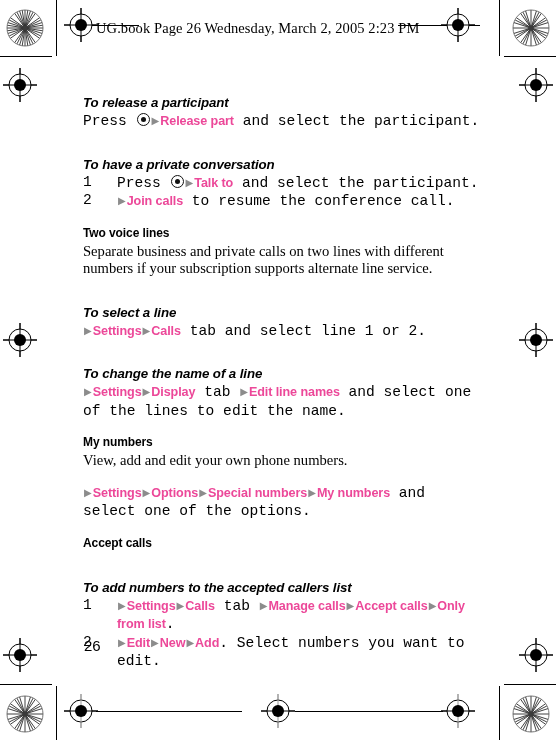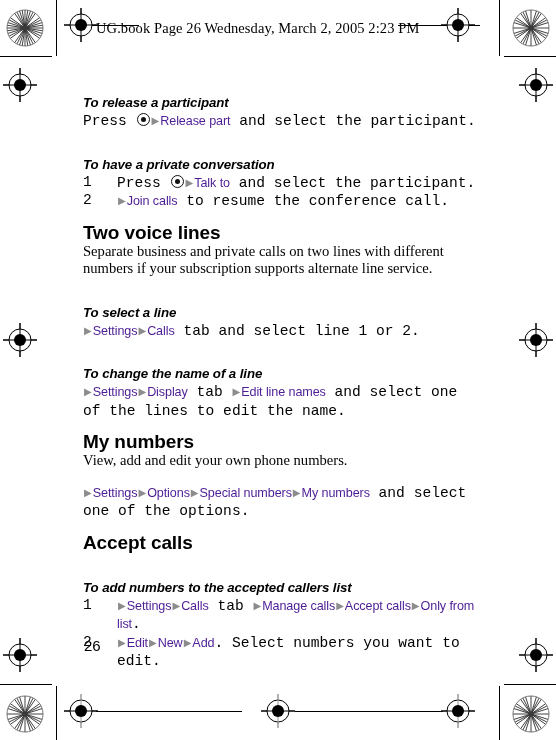--- a/index.html
+++ b/index.html
@@ -56,21 +56,21 @@
   .content {
     position: absolute;
     left: 83px;
     top: 82px;
     width: 400px;
   }
 
   .h-section {
     font-family: "Liberation Sans", sans-serif;
     font-weight: bold;
-    font-size: 19px;
+    font-size: 12px;
     line-height: 18px;
     margin: 0 0 1px 0;
     letter-spacing: -0.1px;
   }
   .h-task {
     font-family: "Liberation Sans", sans-serif;
     font-weight: bold;
     font-style: italic;
     font-size: 13.3px;
     line-height: 17px;
@@ -104,22 +104,22 @@
     position: absolute;
     left: 0;
     top: 0;
     width: 20px;
     text-align: left;
   }
 
   
   .menu {
     font-family: "Liberation Sans", sans-serif;
-    font-weight: normal;
-    color: #4c1d95;
+    font-weight: bold;
+    color: #ec4899;
     font-size: 12.6px;
     letter-spacing: -0.1px;
   }
   .arrow {
     font-family: "Liberation Sans", sans-serif;
     color: #8c8c8c;
     font-size: 10px;
     vertical-align: 1px;
     padding: 0 1px;
   }

